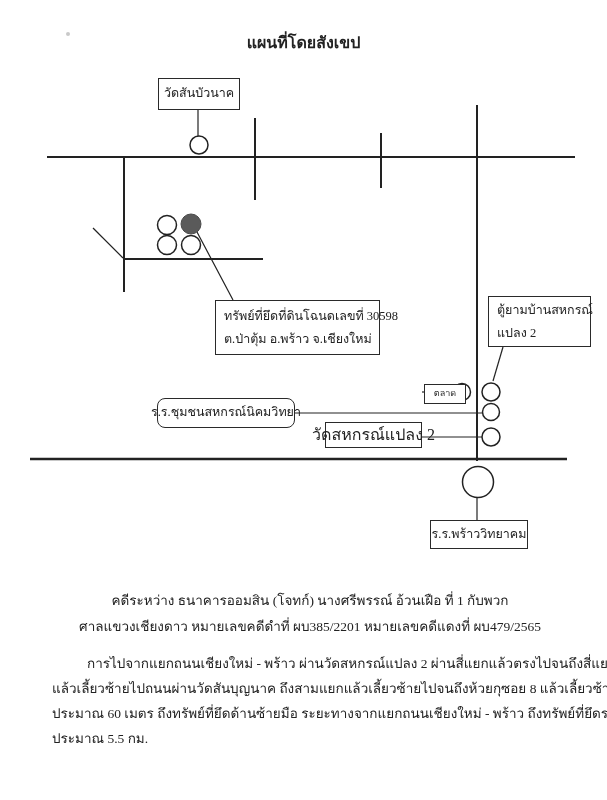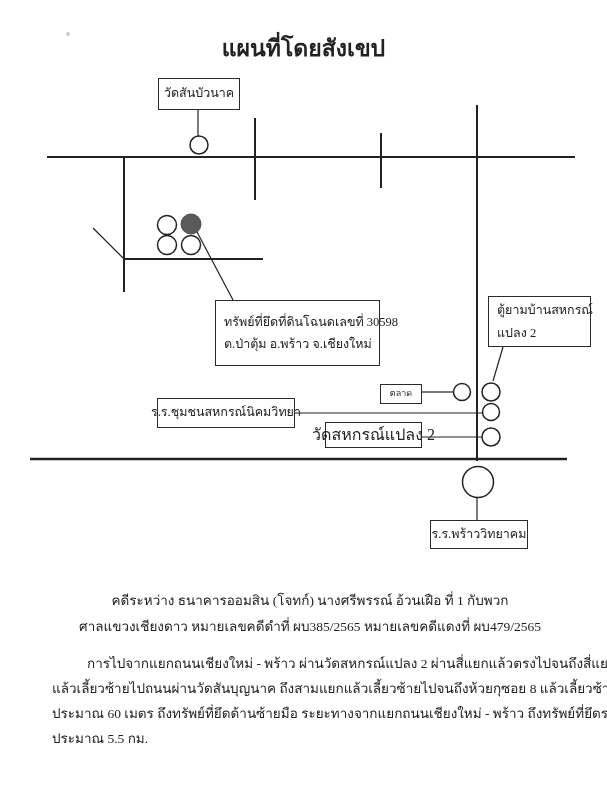--- a/index.html
+++ b/index.html
@@ -14,21 +14,21 @@
     position:relative;
     width:607px;height:800px;
     background:var(--paper);
     margin:0 auto;
     overflow:hidden;
     color:var(--ink);
   }
   .title{
     position:absolute;top:30px;left:0;right:0;
     text-align:center;
-    font-size:23px;font-weight:bold;
+    font-size:16px;font-weight:bold;
     white-space:nowrap;
   }
   .artifact{
     position:absolute;left:66px;top:32px;width:4px;height:4px;
     background:#c9c9c9;border-radius:50%;
   }
   svg.mapgeo{position:absolute;left:0;top:0;}
   .mbox{
     position:absolute;
     border:1.3px solid #2a2a2a;
@@ -36,21 +36,21 @@
     display:flex;align-items:center;justify-content:center;
     text-align:left;
     font-size:12.5px;line-height:1.25;
     white-space:nowrap;
   }
   .mbox.two{
     flex-direction:column;align-items:flex-start;justify-content:center;
     text-align:left;padding:4px 8px;
   }
   .mbox.two .ln{display:block;line-height:1.8;}
-  .mbox.tiny{font-size:9px;}
+  .mbox.tiny{font-size:9px;margin-left:44px;}
   .caseblock{
     position:absolute;top:588px;left:0;right:0;
     text-align:center;font-size:13.5px;line-height:26px;
   }
   .caseblock .cline{white-space:nowrap;margin-left:13px;}
   .directions{
     position:absolute;top:651px;left:52px;width:520px;
     font-size:13.5px;line-height:25px;text-align:left;
   }
   .directions .dline{white-space:nowrap;}
@@ -93,49 +93,49 @@
     <circle cx="491" cy="412" r="8.5" fill="#fff" stroke="#222" stroke-width="1.5"></circle>
     <circle cx="491" cy="437" r="9" fill="#fff" stroke="#222" stroke-width="1.5"></circle>
     <circle cx="478" cy="482" r="15.5" fill="#fff" stroke="#222" stroke-width="1.5"></circle>
   </svg>
 
   <div class="mbox" style="left:158px;top:78px;width:82px;height:32px;">
     <span>วัดสันบัวนาค</span>
   </div>
 
 
-  <div class="mbox two" style="left:215px;top:300px;width:165px;height:66px;justify-content:center;">
+  <div class="mbox two" style="left:215px;top:300px;width:165px;height:55px;justify-content:center;">
     <span class="ln">ทรัพย์ที่ยึดที่ดินโฉนดเลขที่ 30598</span>
     <span class="ln">ต.ป่าตุ้ม อ.พร้าว จ.เชียงใหม่</span>
   </div>
 
   <div class="mbox two" style="left:488px;top:296px;width:103px;height:51px;">
     <span class="ln">ตู้ยามบ้านสหกรณ์</span>
     <span class="ln">แปลง 2</span>
   </div>
 
   <div class="mbox tiny" style="left:380px;top:384px;width:42px;height:20px;">
     <span>ตลาด</span>
   </div>
 
-  <div class="mbox" style="left:157px;top:398px;width:138px;height:30px;">
+  <div class="mbox" style="left:157px;top:398px;width:138px;height:30px;border-radius:8px;">
     <span>ร.ร.ชุมชนสหกรณ์นิคมวิทยา</span>
   </div>
 
   <div class="mbox" style="left:325px;top:422px;width:97px;height:26px;font-size:16px;">
     <span>วัดสหกรณ์แปลง 2</span>
   </div>
 
   <div class="mbox" style="left:430px;top:520px;width:98px;height:29px;">
     <span>ร.ร.พร้าววิทยาคม</span>
   </div>
 
   <div class="caseblock">
     <div class="cline">คดีระหว่าง ธนาคารออมสิน (โจทก์) นางศรีพรรณ์ อ้วนเฝือ ที่ 1 กับพวก</div>
-    <div class="cline">ศาลแขวงเชียงดาว หมายเลขคดีดำที่ ผบ385/2565 หมายเลขคดีแดงที่ ผบ479/2565</div>
+    <div class="cline">ศาลแขวงเชียงดาว หมายเลขคดีดำที่ ผบ385/2201 หมายเลขคดีแดงที่ ผบ479/2565</div>
   </div>
 
   <div class="directions">
     <div class="dline">การไปจากแยกถนนเชียงใหม่ - พร้าว ผ่านวัดสหกรณ์แปลง 2 ผ่านสี่แยกแล้วตรงไปจนถึงสี่แยกที่ 2</div>
     <div class="dline">แล้วเลี้ยวซ้ายไปถนนผ่านวัดสันบุญนาค ถึงสามแยกแล้วเลี้ยวซ้ายไปจนถึงห้วยกุซอย 8 แล้วเลี้ยวซ้ายไป</div>
     <div class="dline">ประมาณ 60 เมตร ถึงทรัพย์ที่ยึดด้านซ้ายมือ ระยะทางจากแยกถนนเชียงใหม่ - พร้าว ถึงทรัพย์ที่ยึดระยะทาง</div>
     <div class="dline">ประมาณ 5.5 กม.</div>
   </div>
 
 </div>

